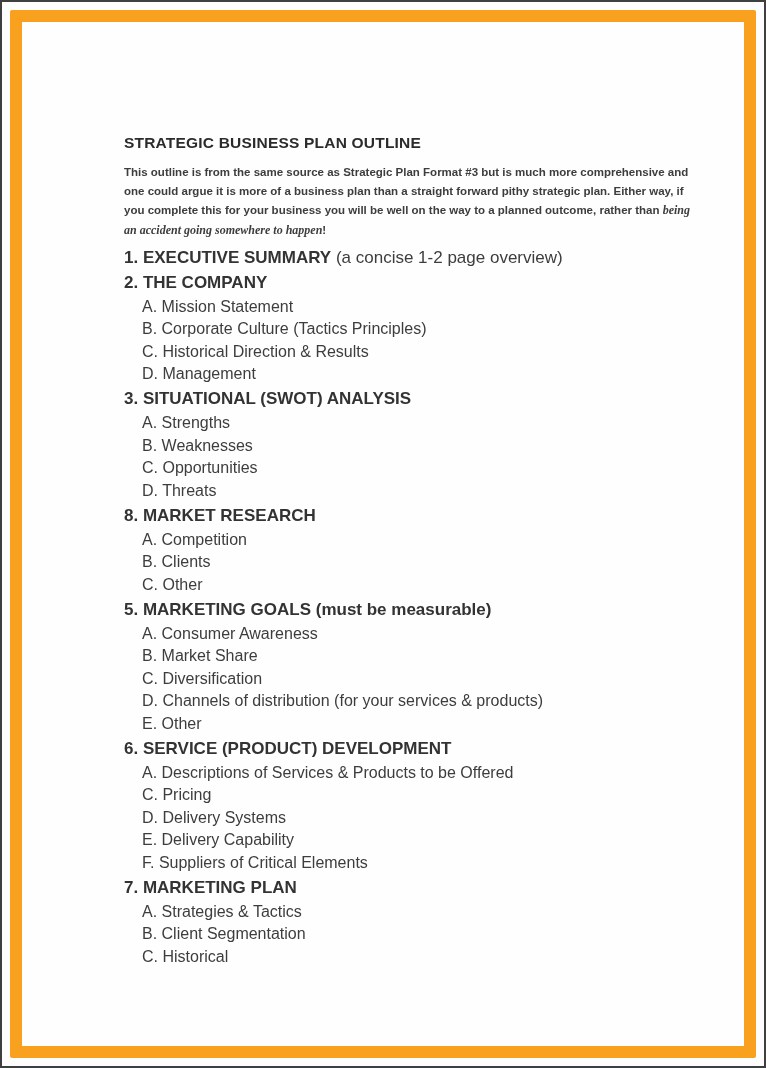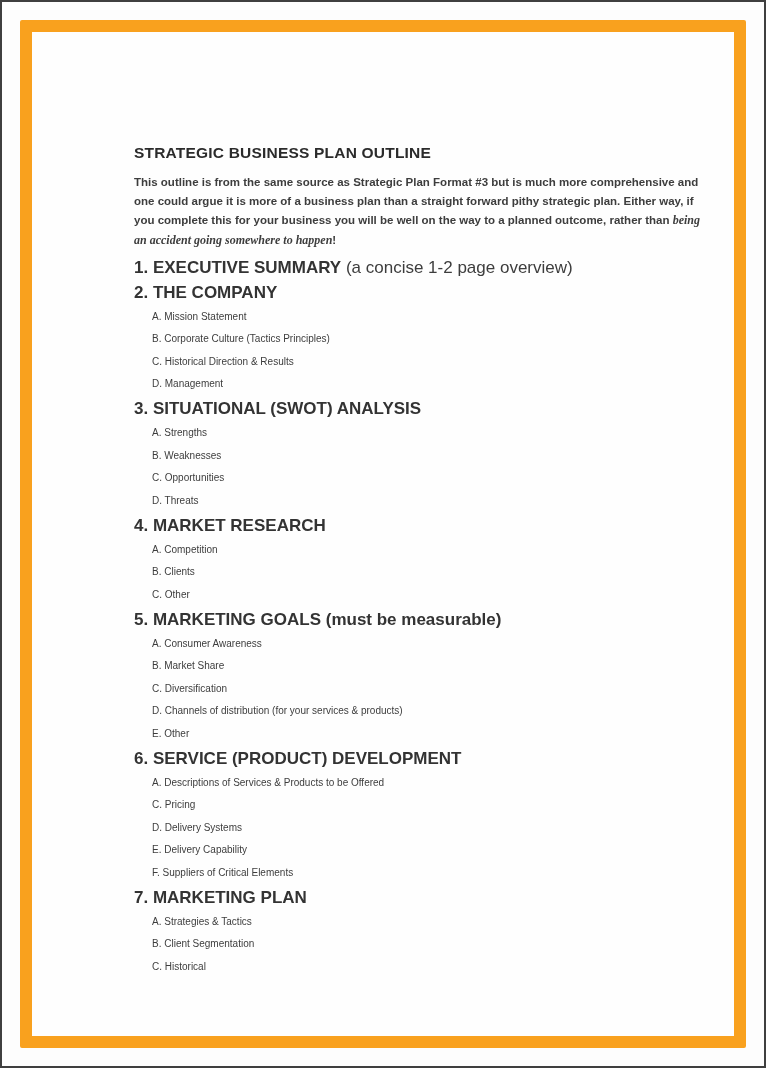--- a/index.html
+++ b/index.html
@@ -11,21 +11,21 @@
     position: relative;
     overflow: hidden;
   }
   .page-frame {
     position: absolute;
     inset: 0;
     width: 766px;
     height: 1068px;
     border: 2px solid #3f3f3f;
     background: #fdfdfd;
-    padding: 18px;
+    padding: 8px;
   }
   .orange-frame {
     width: 100%;
     height: 100%;
     border: 12px solid #F9A11E;
     background: #fefefe;
     border-radius: 2px;
     position: relative;
   }
   .doc {
@@ -54,21 +54,21 @@
   .section-heading {
     font-size: 17px;
     font-weight: bold;
     color: #333333;
     line-height: 15px;
     margin: 10px 0 9px 0;
   }
   .section-heading .suffix { font-weight: normal; color: #3d3d3d; }
   .section-items { margin-left: 18px; }
   .section-item {
-    font-size: 10px;
+    font-size: 16px;
     color: #3d3d3d;
     line-height: 15px;
     margin-bottom: 7.5px;
   }
 </style>
 </head>
 <body>
 
 <div class="page-frame" style="border-color: rgb(63, 63, 63);">
   <div class="orange-frame" style="border-color: rgb(249, 161, 30);">
@@ -87,21 +87,21 @@
             <p class="section-item">C. Historical Direction &amp; Results</p>
             <p class="section-item">D. Management</p>
           </div>
           <p class="section-heading"><span>3. SITUATIONAL (SWOT) ANALYSIS</span></p>
           <div class="section-items">
             <p class="section-item">A. Strengths</p>
             <p class="section-item">B. Weaknesses</p>
             <p class="section-item">C. Opportunities</p>
             <p class="section-item">D. Threats</p>
           </div>
-          <p class="section-heading"><span>4. MARKET RESEARCH</span></p>
+          <p class="section-heading"><span>8. MARKET RESEARCH</span></p>
           <div class="section-items">
             <p class="section-item">A. Competition</p>
             <p class="section-item">B. Clients</p>
             <p class="section-item">C. Other</p>
           </div>
           <p class="section-heading"><span>5. MARKETING GOALS (must be measurable)</span></p>
           <div class="section-items">
             <p class="section-item">A. Consumer Awareness</p>
             <p class="section-item">B. Market Share</p>
             <p class="section-item">C. Diversification</p>

